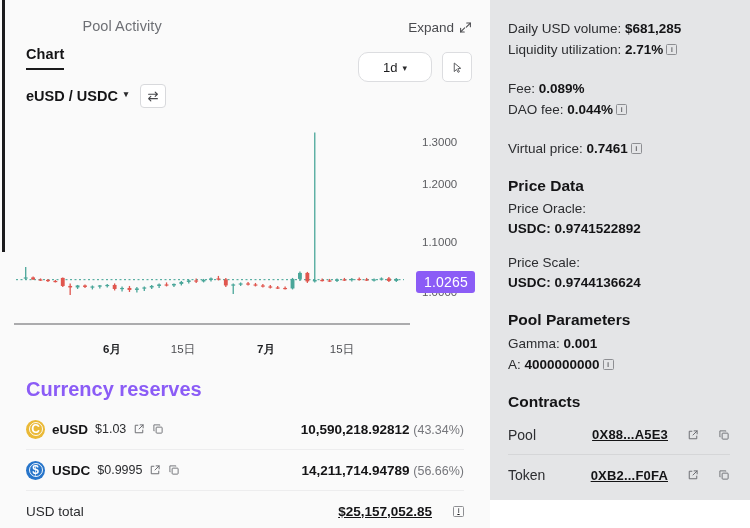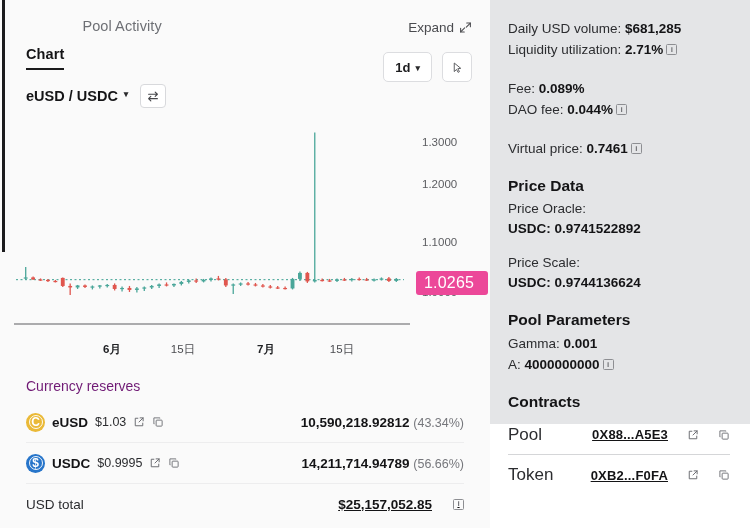--- a/index.html
+++ b/index.html
@@ -45,51 +45,51 @@
   }
 
   
   .expand-row {
     position: absolute; right: 18px; top: 20px;
     display: flex; align-items: center; gap: 5px; cursor: pointer;
   }
   .expand-label { font-size: 13.5px; color: #4a4b4f; }
   .ctrl-row { position: absolute; right: 18px; top: 52px; display: flex; gap: 10px; }
   .tf-btn {
-    height: 30px; min-width: 44px; padding: 0 11px;
-    border: 1px solid #dcdde0; border-radius: 5px; background: #fff;
+    height: 30px; min-width: 44px; padding: 0 24px;
+    border: 1px solid #dcdde0; border-radius: 10px; background: #fff;
     display: flex; align-items: center; justify-content: center; gap: 5px;
-    font-size: 13px; font-weight: 700; color: #1d1d1f; cursor: pointer;
+    font-size: 13px; font-weight: 400; color: #1d1d1f; cursor: pointer;
   }
   .icon-btn {
     width: 30px; height: 30px; border: 1px solid #dcdde0; border-radius: 5px;
     background: #fff; display: flex; align-items: center; justify-content: center;
     cursor: pointer; color: #5a5b5f;
   }
 
   
   .chart-wrap { position: absolute; left: 0; top: 96px; width: 584px; height: 270px; }
   .chart-svg { display: block; }
   .price-badge {
-    position: absolute; background: #ec4899; color: #fff;
-    font-size: 16px; border-radius: 3px; padding: 3px 14px 3px 8px;
+    position: absolute; background: #8b5cf6; color: #fff;
+    font-size: 14px; border-radius: 3px; padding: 3px 7px 3px 8px;
     letter-spacing: .2px;
   }
   .y-label {
     position: absolute; font-size: 11.5px; color: #5b5c60; text-align: left;
   }
   .x-label {
     position: absolute; font-size: 11.5px; color: #4b4c50; text-align: center;
     transform: translateX(-50%);
   }
   .x-label.bold { font-weight: 700; color: #222326; }
 
   
   .reserves { position: absolute; left: 0; top: 378px; width: 490px; padding: 0 26px; }
-  .reserves-title { font-size: 14px; font-weight: 400; color: #701a75; margin-bottom: 8px; }
+  .reserves-title { font-size: 20px; font-weight: 700; color: #8b5cf6; margin-bottom: 8px; }
   .res-row {
     display: flex; align-items: center; justify-content: space-between;
     height: 41px; border-bottom: 1px solid #ededee;
   }
   .res-left { display: flex; align-items: center; gap: 7px; }
   .coin-icon { width: 19px; height: 19px; border-radius: 50%; flex: 0 0 19px; }
   .coin-eusd { background: #eab937; position: relative; }
   .coin-usdc { background: #2775ca; position: relative; }
   .coin-glyph {
     position: absolute; inset: 0; display: flex; align-items: center; justify-content: center;
@@ -105,36 +105,36 @@
   .res-pct { font-size: 12.5px; font-weight: 400; color: #76777c; }
   .total-row {
     display: flex; align-items: center; justify-content: space-between;
     height: 40px;
   }
   .total-label { font-size: 13.5px; color: #2a2b2e; }
   .total-val { font-size: 13.5px; font-weight: 700; color: #141416; display: flex; align-items: center; gap: 18px; text-decoration: underline; }
 
   
   .right-panel {
-    width: 260px; height: 424px; background: #e4e5e7;
+    width: 260px; height: 500px; background: #e4e5e7;
     padding: 18px 20px 0 18px; position: relative;
   }
   .stat-line { font-size: 13.5px; color: #2c2d30; line-height: 21px; display: flex; align-items: center; flex-wrap: wrap; }
   .stat-line b { font-weight: 700; color: #141416; }
   .gap-sm { height: 14px; }
   .gap-md { height: 18px; }
   .sec-head { font-size: 15.5px; font-weight: 700; color: #141416; margin-bottom: 4px; }
   .sub-label { font-size: 13.5px; color: #2c2d30; line-height: 20px; }
   .sub-val { font-size: 13.5px; font-weight: 700; color: #141416; line-height: 20px; }
   .contract-row {
     display: flex; align-items: center; justify-content: space-between;
     height: 40px; border-bottom: 1px solid #d5d6d8;
   }
   .contract-row:last-child { border-bottom: none; }
-  .contract-label { font-size: 17px; color: #2c2d30; }
+  .contract-label { font-size: 14px; color: #2c2d30; }
   .contract-right { display: flex; align-items: center; gap: 19px; }
   .contract-addr {
     font-size: 13px; font-weight: 700; color: #141416;
     text-decoration: underline; cursor: pointer; letter-spacing: .2px;
   }
   
   .info-badge {
     display: inline-flex; align-items: center; justify-content: center;
     width: 11px; height: 11px; border: 1px solid #8d8e92; border-radius: 1.5px;
     font-size: 8px; font-weight: 700; color: #6f7074; margin-left: 3px;

